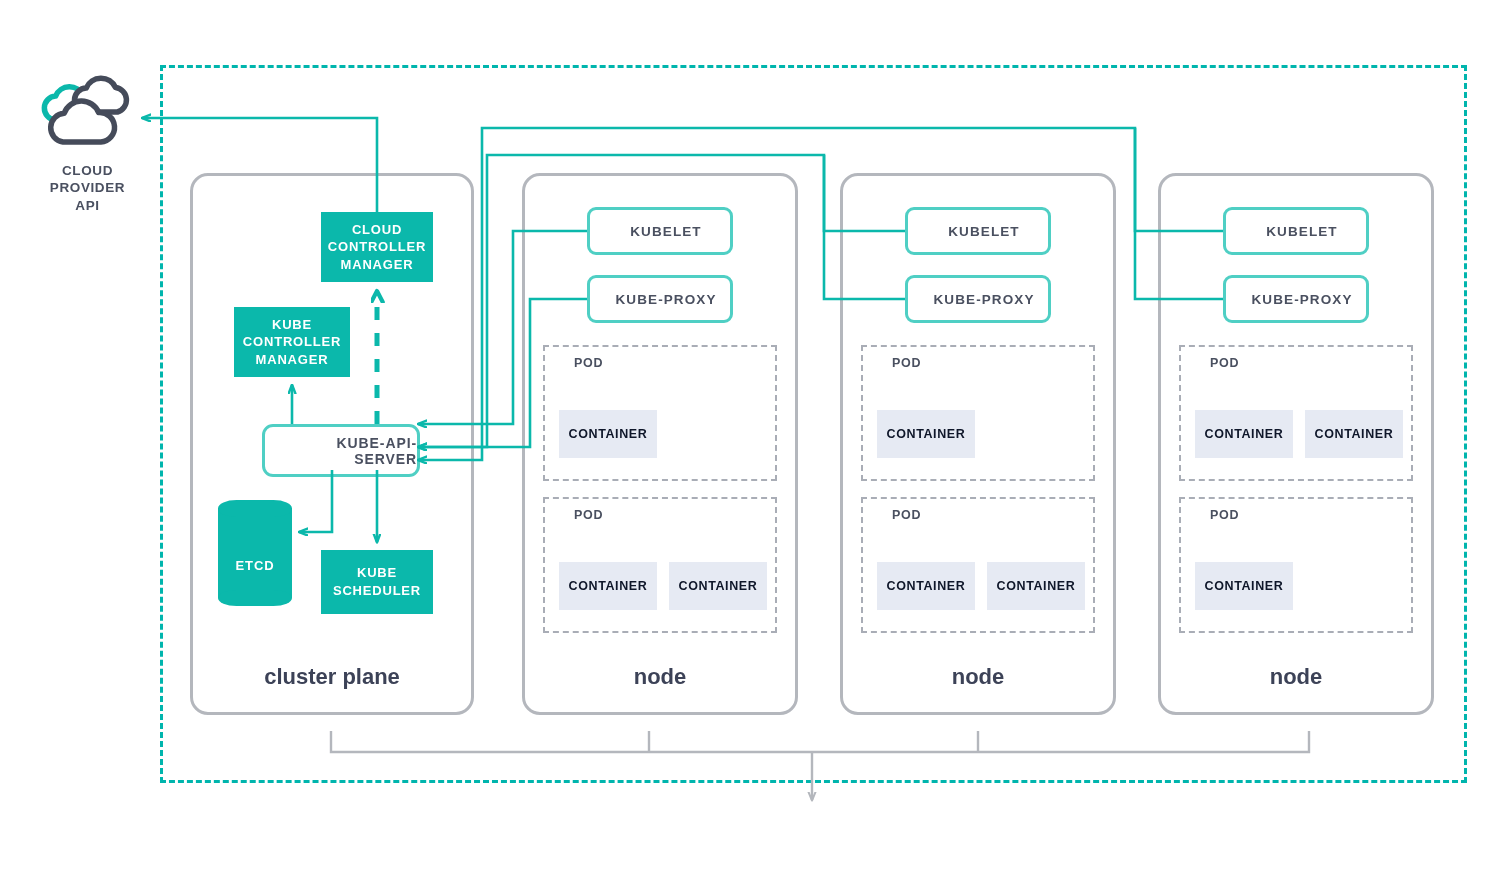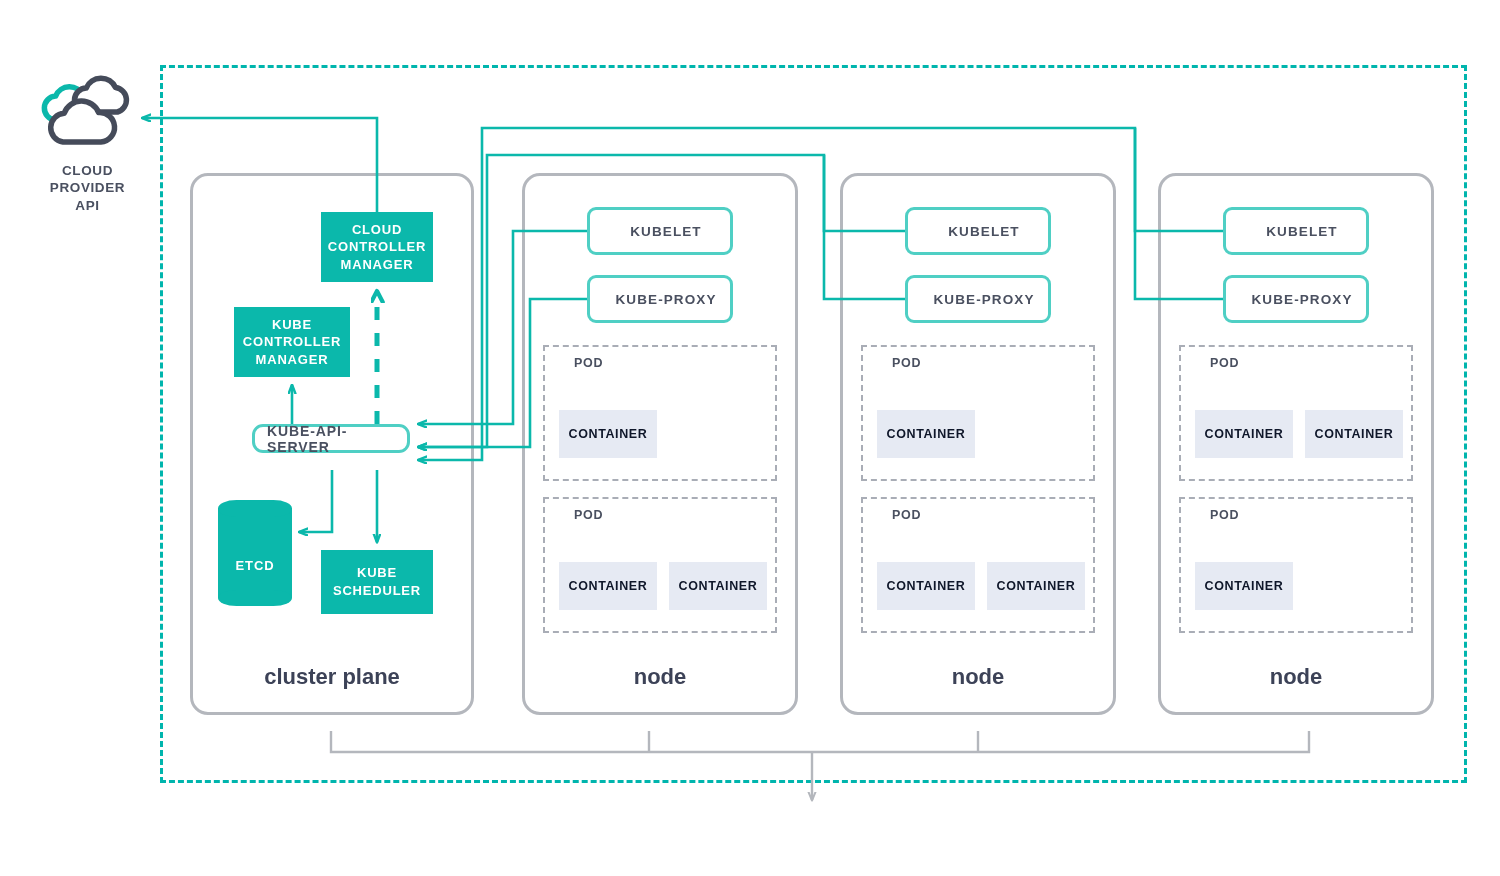--- a/index.html
+++ b/index.html
@@ -85,21 +85,21 @@
     border: 3px solid #4fcfc4;
     border-radius: 9px;
     background: #ffffff;
     color: #4a5060;
     font-size: 13.5px;
     font-weight: bold;
     letter-spacing: 1.1px;
     display: flex;
     align-items: center;
     justify-content: center;
-    text-align: left;
+    text-align: right;
     box-sizing: border-box;
     padding-left: 12px;
   }
   .api-server {
     border-radius: 11px;
     font-size: 14px;
     letter-spacing: 0.9px;
   }
 
   
@@ -216,21 +216,21 @@
   </div>
 
   <div class="abs teal-box" style="left:234px; top:307px; width:116px; height:70px;">
     <div>
       <div>KUBE</div>
       <div>CONTROLLER</div>
       <div>MANAGER</div>
     </div>
   </div>
 
-  <div class="abs teal-outline api-server" style="left:252px; top:424px; width:158px; height:29px;">
+  <div class="abs teal-outline api-server" style="left:262px; top:424px; width:158px; height:53px;">
     <span>KUBE-API-SERVER</span>
   </div>
 
   <div class="abs" id="etcd-wrap">
     <div class="cyl-body"></div>
     <div class="cyl-bottom"></div>
     <div class="cyl-top"></div>
     <div id="etcd-label">ETCD</div>
   </div>
 

